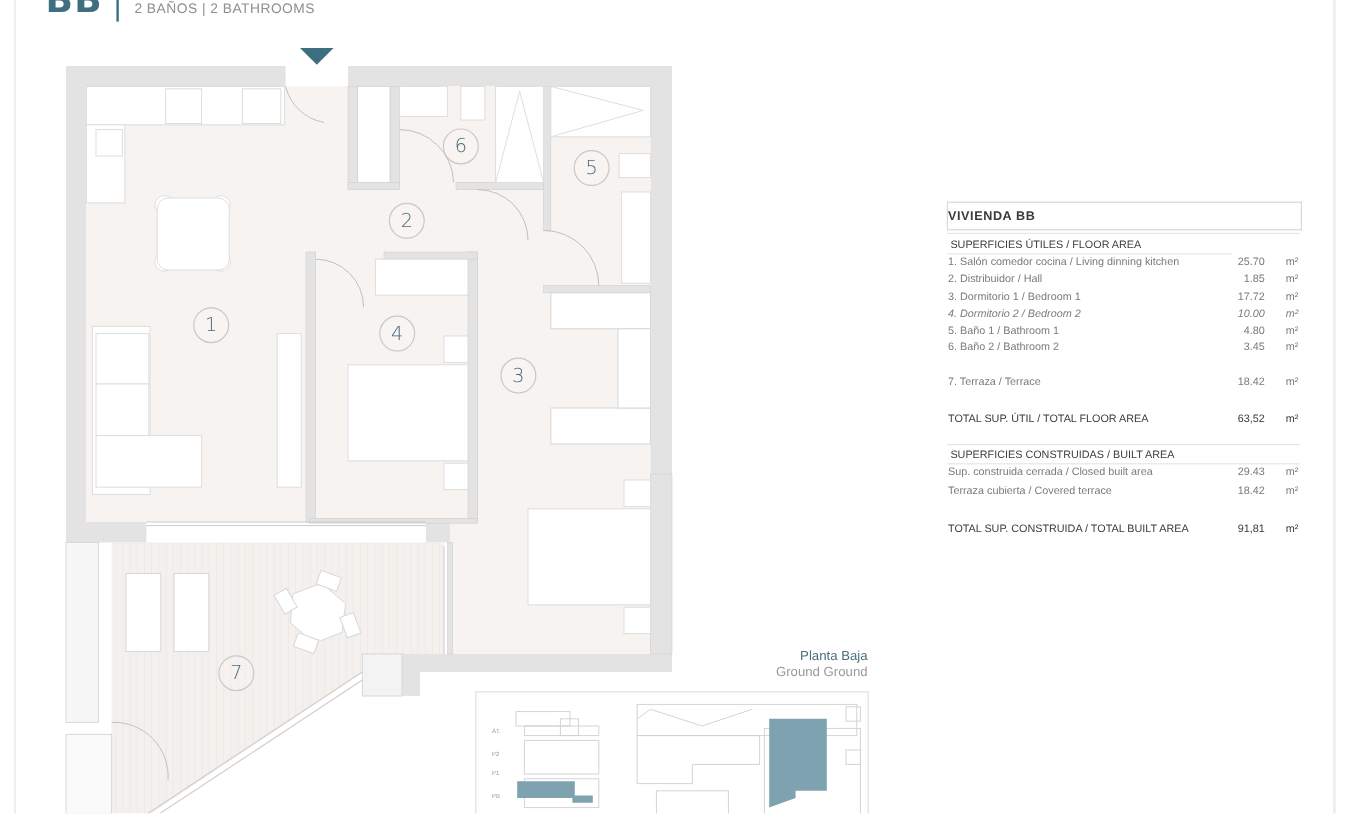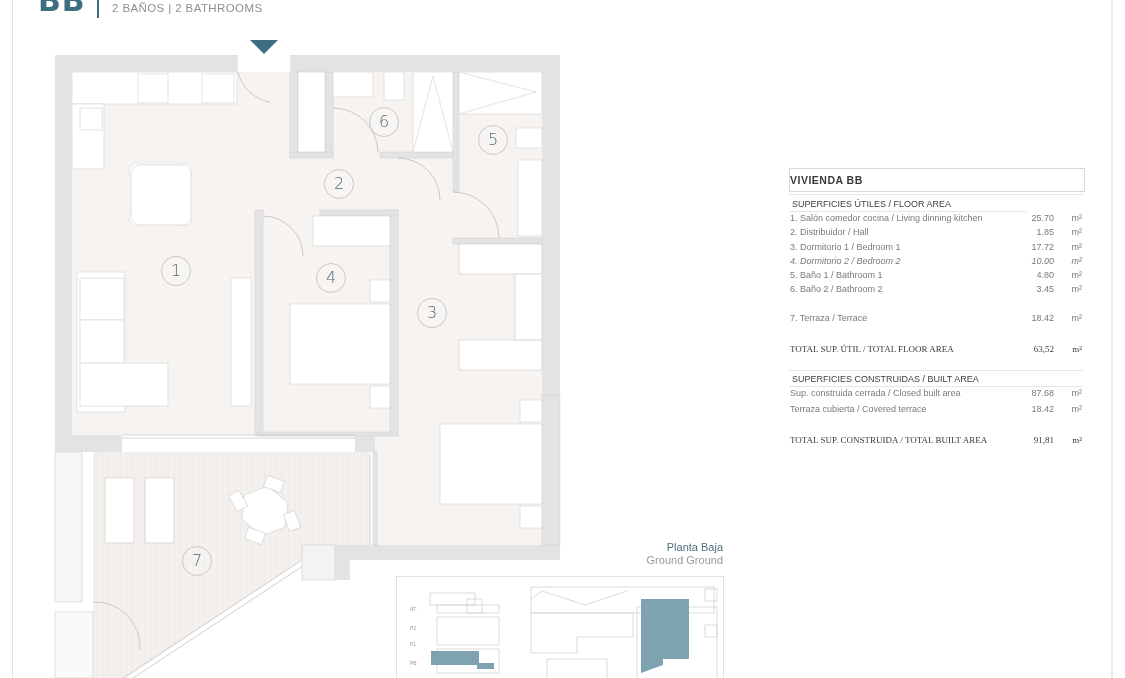--- a/index.html
+++ b/index.html
@@ -12,21 +12,21 @@
   .entry-arrow { position:absolute; left:250px; top:40px; width:0; height:0; border-left:14px solid transparent; border-right:14px solid transparent; border-top:14px solid #3e6f80; }
   .plan { position:absolute; left:0; top:0; }
   .room-label { position:absolute; width:28px; height:28px; border:1px solid #c8c8c8; border-radius:50%; text-align:center; line-height:28px; font-size:16px; color:#4b6b78; background:rgba(255,255,255,0.15); font-family:"DejaVu Sans", sans-serif; font-weight:300; }
   .table-box { position:absolute; left:789px; top:148px; width:294px; height:22px; border:1px solid #d8d8d8; text-align:left; line-height:22px; font-size:10.5px; font-weight:bold; color:#3a3a3a; letter-spacing:0.5px;margin-top:20px; }
   .sec-line { position:absolute; left:789px; width:294px; height:1px; background:#e6e6e6; }
   .sec-title { position:absolute; left:792px; font-size:9px; color:#3d3d3d; }
   .row { position:absolute; left:790px; width:292px; height:13px; font-size:9px; color:#7a7a7a; }
   .row .lbl { position:absolute; left:0; top:0; white-space:nowrap; }
   .row .val { position:absolute; right:28px; top:0; text-align:center; }
   .row .unit { position:absolute; right:0; top:0; }
-  .row.total { color:#3a3a3a;font-family:Liberation Serif, serif; }
+  .row.total { color:#3a3a3a; }
   .floor-title { position:absolute; left:600px; width:123px; text-align:right; font-size:11px; line-height:13px; }
   .floor-title .es { color:#4c6f7c; }
   .floor-title .en { color:#9a9a9a; }
   .keyplan { position:absolute; left:396px; top:576px; width:326px; height:110px; border:1px solid #e2e2e2; }
 </style>
 </head>
 <body>
 
 <div class="frame-left"></div>
 <div class="frame-right"></div>
@@ -216,21 +216,21 @@
   <span class="val">63,52</span>
   <span class="unit">m²</span>
 </div>
 
 <div class="sec-line" style="top:370px;"></div>
 <div class="sec-title" style="top:374px;">SUPERFICIES CONSTRUIDAS / BUILT AREA</div>
 <div class="sec-line" style="top:386px;"></div>
 
 <div class="row" style="top:388px;">
   <span class="lbl">Sup. construida cerrada / Closed built area</span>
-  <span class="val">87.68</span>
+  <span class="val">29.43</span>
   <span class="unit">m²</span>
 </div>
 <div class="row" style="top:404px;">
   <span class="lbl">Terraza cubierta / Covered terrace</span>
   <span class="val">18.42</span>
   <span class="unit">m²</span>
 </div>
 <div class="row total" style="top:435px;">
   <span class="lbl">TOTAL SUP. CONSTRUIDA /  TOTAL BUILT AREA</span>
   <span class="val">91,81</span>

